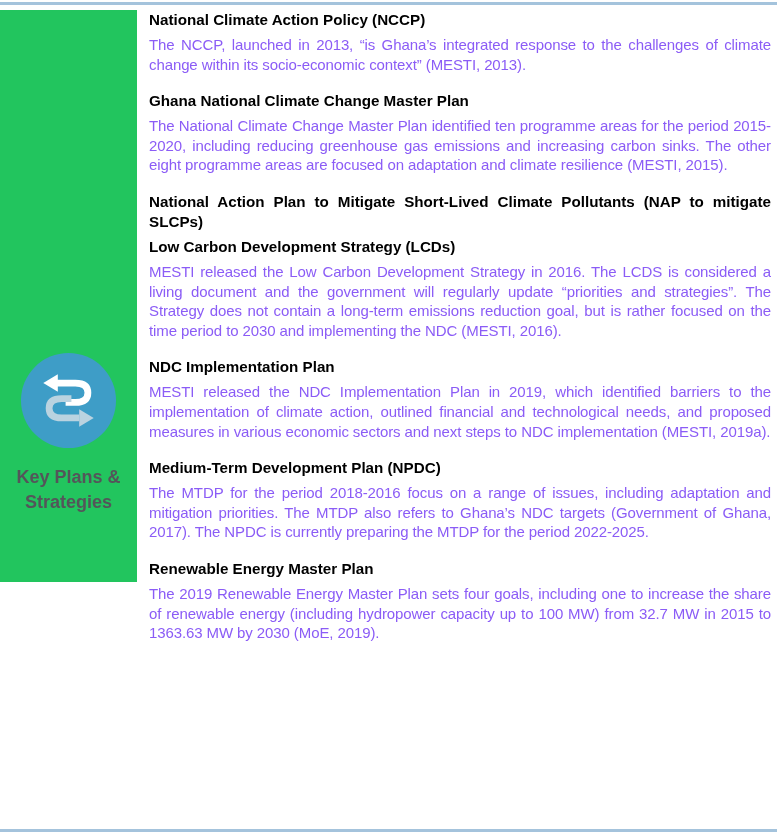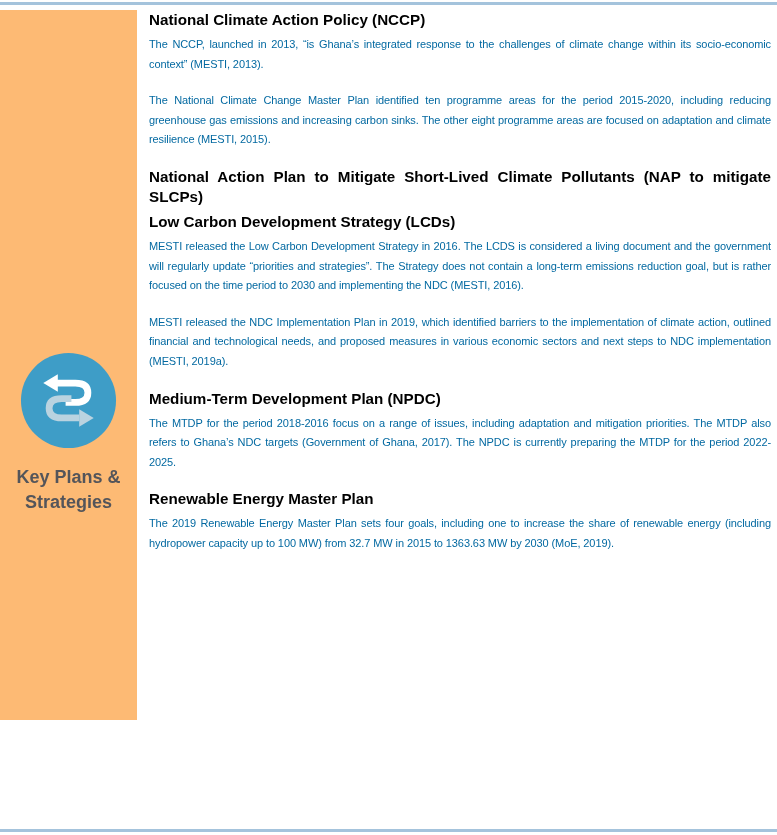--- a/index.html
+++ b/index.html
@@ -18,22 +18,22 @@
     height: 3px;
     background: #a4c3dc;
   }
   .rule.top { top: 2px; }
   .rule.bottom { top: 829px; }
   .sidebar {
     position: absolute;
     left: 0;
     top: 10px;
     width: 137px;
-    height: 710px;
-    background: #fdba74;
+    height: 572px;
+    background: #22c55e;
   }
   .icon-wrap {
     position: absolute;
     left: 20px;
     top: 342px;
     width: 97px;
     height: 97px;
   }
   .sidebar-label {
     position: absolute;
@@ -59,23 +59,23 @@
   .sec h3 {
     margin: 0 0 5px 0;
     font-size: 15.2px;
     line-height: 20px;
     font-weight: bold;
     color: #000000;
     text-align: justify;
   }
   .sec p {
     margin: 0 0 17px 0;
-    font-size: 11px;
+    font-size: 15px;
     line-height: 19.6px;
-    color: #0369a1;
+    color: #8b5cf6;
     text-align: justify;
     letter-spacing: -0.1px;
   }
 </style>
 </head>
 <body>
 
 <div class="page">
 
   <div class="rule top"></div>
@@ -94,33 +94,35 @@
   </div>
 
   <div class="main">
 
     <section class="sec">
       <h3>National Climate Action Policy (NCCP)</h3>
       <p>The NCCP, launched in 2013, “is Ghana’s integrated response to the challenges of climate change within its socio-economic context” (MESTI, 2013).</p>
     </section>
 
     <section class="sec">
+      <h3>Ghana National Climate Change Master Plan</h3>
       <p>The National Climate Change Master Plan identified ten programme areas for the period 2015-2020, including reducing greenhouse gas emissions and increasing carbon sinks. The other eight programme areas are focused on adaptation and climate resilience (MESTI, 2015).</p>
     </section>
 
     <section class="sec">
       <h3>National Action Plan to Mitigate Short-Lived Climate Pollutants (NAP to mitigate SLCPs)</h3>
     </section>
 
     <section class="sec">
       <h3>Low Carbon Development Strategy (LCDs)</h3>
       <p>MESTI released the Low Carbon Development Strategy in 2016. The LCDS is considered a living document and the government will regularly update “priorities and strategies”. The Strategy does not contain a long-term emissions reduction goal, but is rather focused on the time period to 2030 and implementing the NDC (MESTI, 2016).</p>
     </section>
 
     <section class="sec">
+      <h3>NDC Implementation Plan</h3>
       <p>MESTI released the NDC Implementation Plan in 2019, which identified barriers to the implementation of climate action, outlined financial and technological needs, and proposed measures in various economic sectors and next steps to NDC implementation (MESTI, 2019a).</p>
     </section>
 
     <section class="sec">
       <h3>Medium-Term Development Plan (NPDC)</h3>
       <p>The MTDP for the period 2018-2016 focus on a range of issues, including adaptation and mitigation priorities. The MTDP also refers to Ghana’s NDC targets (Government of Ghana, 2017). The NPDC is currently preparing the MTDP for the period 2022-2025.</p>
     </section>
 
     <section class="sec">
       <h3>Renewable Energy Master Plan</h3>

